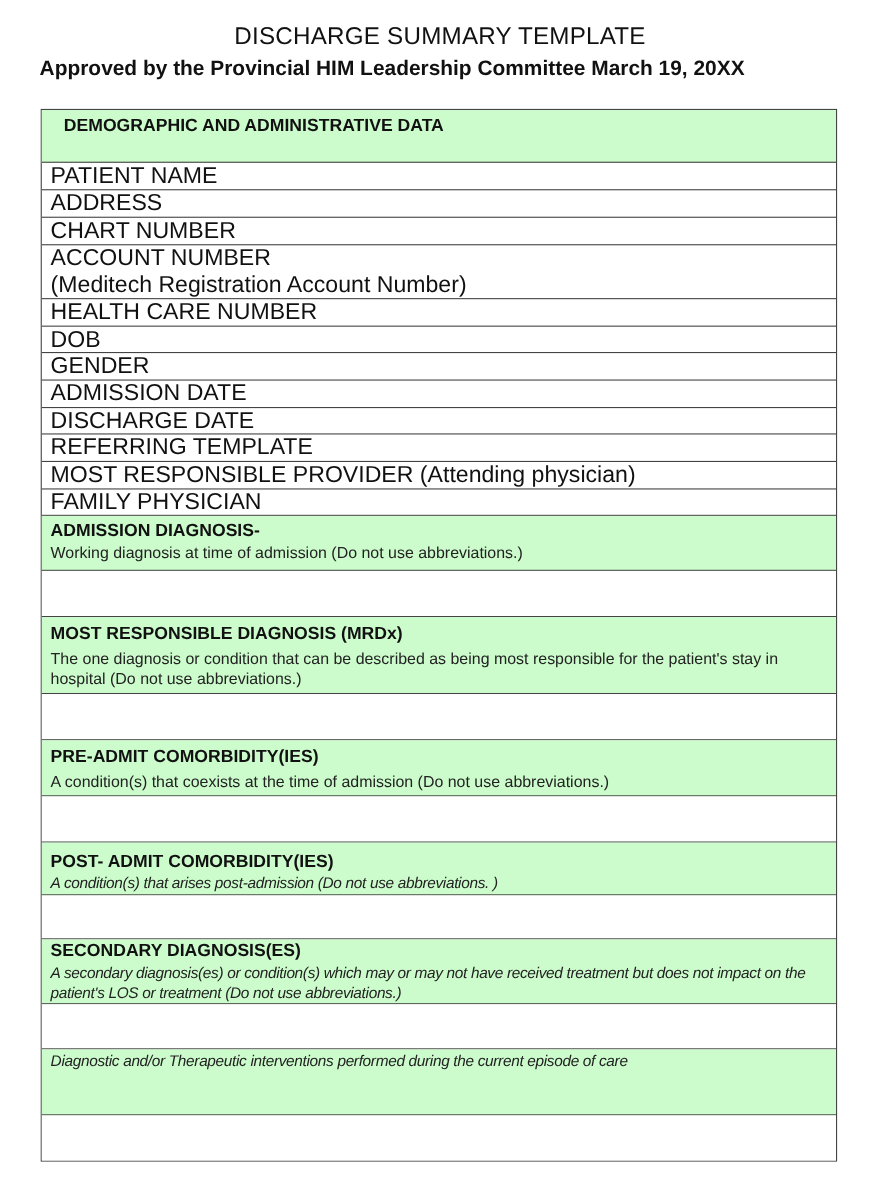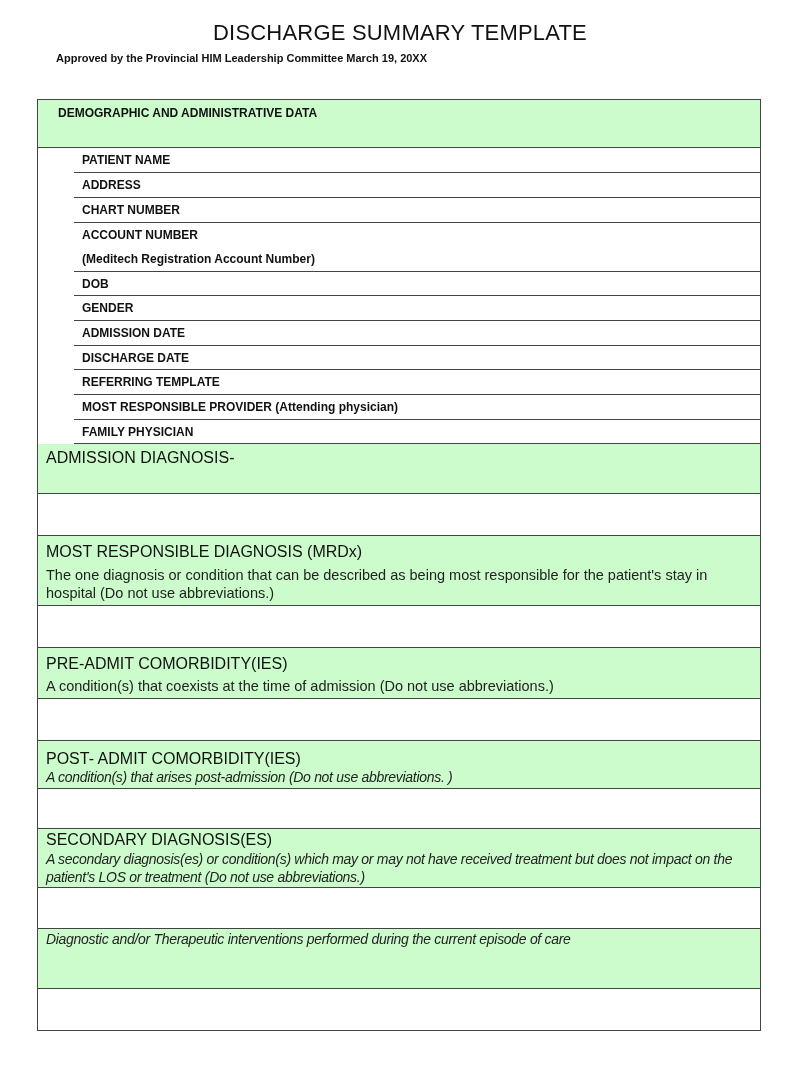--- a/index.html
+++ b/index.html
@@ -1,59 +1,61 @@
 <!DOCTYPE html>
 <html><head>
 <meta charset="utf-8">
 <style>
   html, body { margin: 0; padding: 0; background: #ffffff; }
   body { width: 800px; height: 1091px; position: relative; overflow: hidden;
          font-family: "Liberation Sans", sans-serif; color: #111; }
   .title { position: absolute; left: 0; width: 800px; top: 20px; text-align: center;
            font-size: 22px; font-weight: normal; letter-spacing: 0.2px; }
-  .subtitle { position: absolute; left: 56px; top: 52px; font-size: 11px; font-weight: bold; }
+  .subtitle { position: absolute; left: 36px; top: 52px; font-size: 19px; font-weight: bold; }
   .form { position: absolute; left: 37px; top: 99px; width: 724px;
           border: 1.5px solid #444; box-sizing: border-box; }
   .row { position: relative; box-sizing: border-box; border-bottom: 1.5px solid #444; }
   .row:last-child { border-bottom: none; }
   .green { background: #ccfccc; }
-  .field { padding-left: 8px; font-size: 12px; font-weight: bold; line-height: 24px; margin-left: 36px; }
+  .field { padding-left: 8px; font-size: 21px; font-weight: normal; line-height: 24px; }
   .field .sub { display: block; }
-  .hdr { padding: 6px 0 0 20px; font-size: 12px; font-weight: bold; height: 48px; }
-  .sec-title { padding: 4px 0 0 8px; font-size: 16px; font-weight: normal; line-height: 19px; }
+  .hdr { padding: 6px 0 0 20px; font-size: 16px; font-weight: bold; height: 48px; }
+  .sec-title { padding: 4px 0 0 8px; font-size: 16px; font-weight: bold; line-height: 19px; }
   .sec-desc { padding: 2px 10px 0 8px; font-size: 14.5px; line-height: 18px; color: #222; }
   .sec-desc.cond { font-size: 14px; letter-spacing: -0.3px; font-style: italic; }
   .blank { background: #fff; }
 </style>
 </head>
 <body>
 
 <div class="title">DISCHARGE SUMMARY TEMPLATE</div>
 <div class="subtitle">Approved by the Provincial HIM Leadership Committee March 19, 20XX</div>
 
 <div class="form">
   <div class="row green hdr">DEMOGRAPHIC AND ADMINISTRATIVE DATA</div>
 
   <div class="row field" style="height:25px"><span>PATIENT NAME</span></div>
   <div class="row field" style="height:25px"><span>ADDRESS</span></div>
   <div class="row field" style="height:25px"><span>CHART NUMBER</span></div>
   <div class="row field" style="height:49px">
     <span class="sub">ACCOUNT NUMBER</span>
     <span class="sub">(Meditech Registration Account Number)</span>
   </div>
+  <div class="row field" style="height:25px"><span>HEALTH CARE NUMBER</span></div>
   <div class="row field" style="height:24px"><span>DOB</span></div>
   <div class="row field" style="height:25px"><span>GENDER</span></div>
   <div class="row field" style="height:25px"><span>ADMISSION DATE</span></div>
   <div class="row field" style="height:24px"><span>DISCHARGE DATE</span></div>
   <div class="row field" style="height:25px"><span>REFERRING TEMPLATE</span></div>
   <div class="row field" style="height:25px"><span>MOST RESPONSIBLE PROVIDER (Attending physician)</span></div>
   <div class="row field" style="height:24px"><span>FAMILY PHYSICIAN</span></div>
 
   <div class="row green" style="height:50px">
     <div class="sec-title">ADMISSION DIAGNOSIS-</div>
+    <div class="sec-desc">Working diagnosis at time of admission  (Do not use abbreviations.)</div>
   </div>
   <div class="row blank" style="height:42px"></div>
 
   <div class="row green" style="height:70px">
     <div class="sec-title" style="padding-top:6px">MOST RESPONSIBLE DIAGNOSIS (MRDx)</div>
     <div class="sec-desc" style="padding-top:5px">The one diagnosis or condition that can be described as being most responsible for the patient's stay in hospital (Do not use abbreviations.)</div>
   </div>
   <div class="row blank" style="height:42px"></div>
 
   <div class="row green" style="height:51px">

